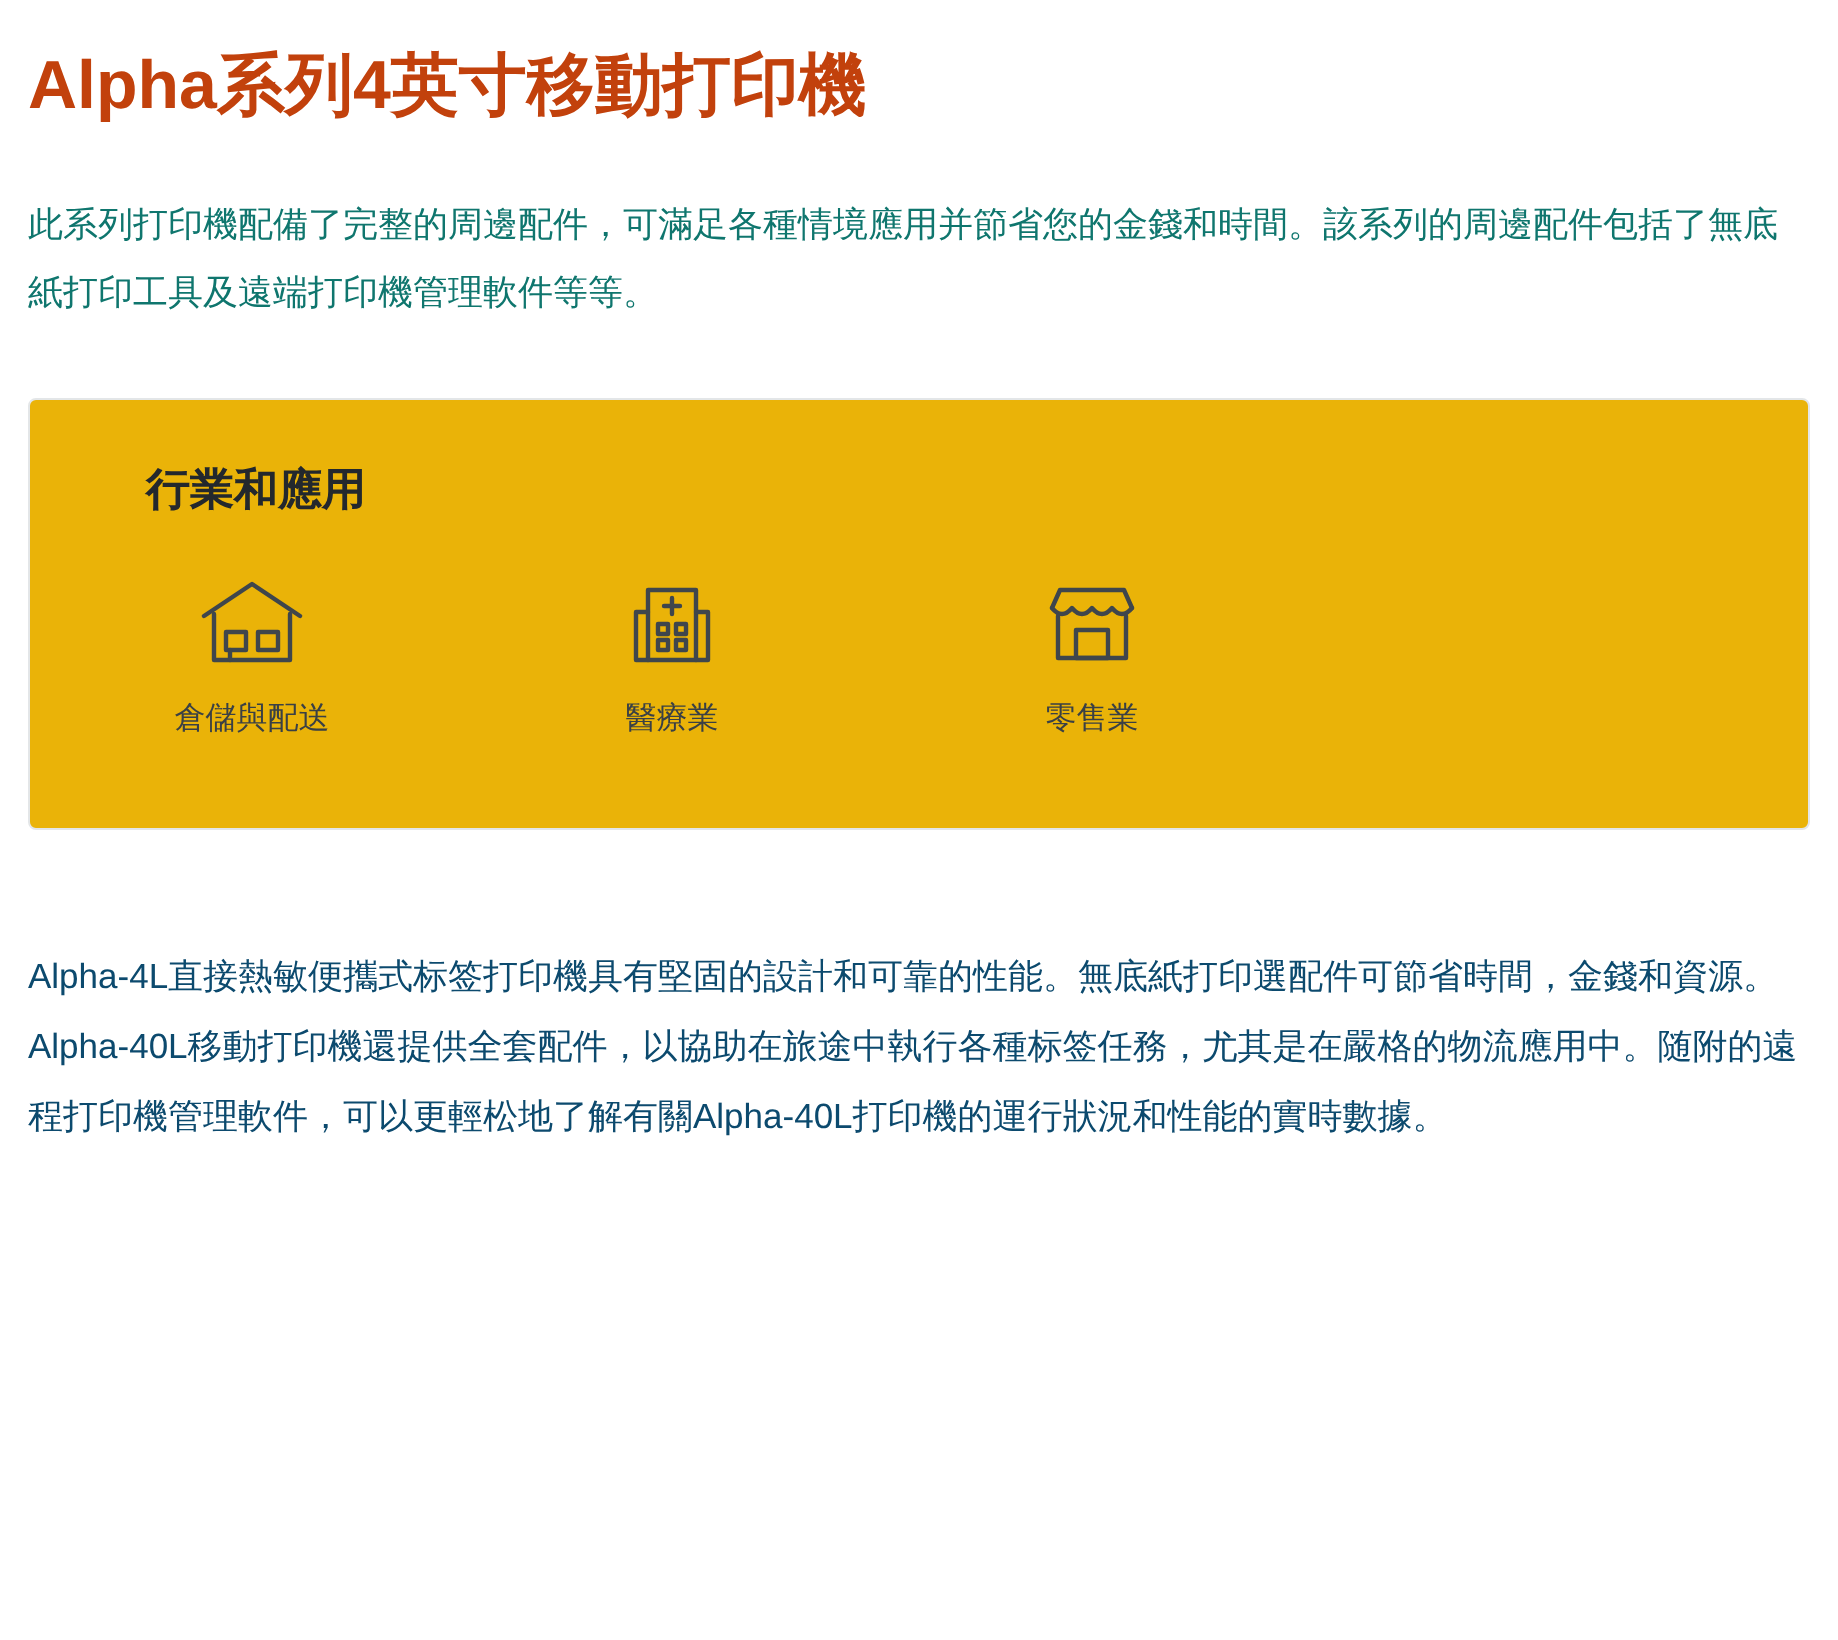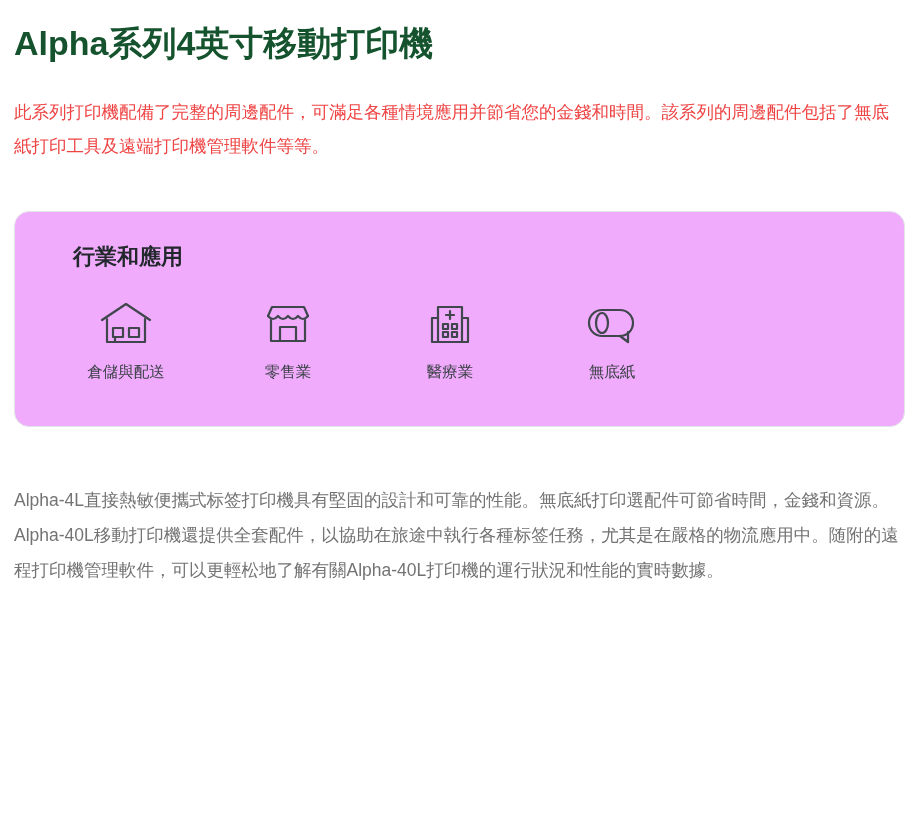--- a/index.html
+++ b/index.html
@@ -16,47 +16,48 @@
   }
   .page {
     width: 919px;
     box-sizing: border-box;
     padding: 22px 14px 0 14px;
   }
   .page-title {
     font-size: 34px;
     font-weight: bold;
     letter-spacing: 0px;
-    color: #14532d;
+    color: #c2410c;
     margin: 0 0 30px 0;
     line-height: 1.25;
   }
   .intro {
     font-size: 17.5px;
     line-height: 1.95;
-    color: #ef4444;
-    margin: 0 0 48px 0;
+    color: #0f766e;
+    margin: 0 0 36px 0;
     max-width: 895px;
   }
   .apps-card {
     border: 1px solid #e3e6e8;
-    border-radius: 15px;
+    border-radius: 4px;
     padding: 26px 30px 30px 30px;
     margin: 0 0 56px 0;
-    background: #f0abfc;
+    background: #eab308;
   }
   .apps-title {
     font-size: 22px;
     font-weight: bold;
     color: #23282d;
     margin: 4px 0 18px 28px;
   }
   .apps-grid {
     display: flex;
     flex-wrap: wrap;
+    gap: 48px;
   }
   .app-item {
     width: 162px;
     display: flex;
     flex-direction: column;
     align-items: center;
     margin-bottom: 14px;
   }
   .app-icon {
     height: 58px;
@@ -67,21 +68,21 @@
   .app-label {
     margin-top: 14px;
     font-size: 15.5px;
     color: #3a4045;
     text-align: center;
     line-height: 1.3;
   }
   .body-text {
     font-size: 17.5px;
     line-height: 2.0;
-    color: #737373;
+    color: #0c4a6e;
     margin: 0;
     max-width: 895px;
   }
   svg { display: block; }
 </style>
 </head>
 <body>
 
 <div class="page">
 
@@ -103,55 +104,45 @@
             <rect x="31" y="30" width="10" height="9"></rect>
             <path d="M17 44 V39"></path>
           </svg>
         </div>
         <div class="app-label">倉儲與配送</div>
       </div>
 
       <div class="app-item">
         <div class="app-icon">
           <svg width="56" height="50" viewBox="0 0 56 50" fill="none" stroke="#3f464c" stroke-width="2.2" stroke-linejoin="round" stroke-linecap="round">
-            <path d="M8 18 L12 9 H44 L48 18"></path>
-            <path d="M8 18 q5 6 10 0 q5 6 10 0 q5 6 10 0 q5 6 10 0"></path>
-            <path d="M11 22 V43 H45 V22"></path>
-            <rect x="20" y="29" width="16" height="14"></rect>
-          </svg>
-        </div>
-        <div class="app-label">零售業</div>
-      </div>
-
-      <div class="app-item">
-        <div class="app-icon">
-          <svg width="56" height="50" viewBox="0 0 56 50" fill="none" stroke="#3f464c" stroke-width="2.2" stroke-linejoin="round" stroke-linecap="round">
             <rect x="16" y="9" width="24" height="35"></rect>
             <path d="M28 13 V21 M24 17 H32"></path>
             <rect x="21" y="26" width="5" height="5"></rect>
             <rect x="30" y="26" width="5" height="5"></rect>
             <rect x="21" y="34" width="5" height="5"></rect>
             <rect x="30" y="34" width="5" height="5"></rect>
             <path d="M40 20 H46 V44 H40"></path>
             <path d="M16 20 H10 V44 H16"></path>
           </svg>
         </div>
         <div class="app-label">醫療業</div>
       </div>
 
       <div class="app-item">
         <div class="app-icon">
           <svg width="56" height="50" viewBox="0 0 56 50" fill="none" stroke="#3f464c" stroke-width="2.2" stroke-linejoin="round" stroke-linecap="round">
-            <path d="M18 12 H36 a9 9 0 0 1 0 26 H18 a9 9 0 0 1 0 -26 Z"></path>
-            <ellipse cx="18" cy="25" rx="6" ry="10"></ellipse>
-            <path d="M36 38 L44 44 L44 34"></path>
+            <path d="M8 18 L12 9 H44 L48 18"></path>
+            <path d="M8 18 q5 6 10 0 q5 6 10 0 q5 6 10 0 q5 6 10 0"></path>
+            <path d="M11 22 V43 H45 V22"></path>
+            <rect x="20" y="29" width="16" height="14"></rect>
           </svg>
         </div>
-        <div class="app-label">無底紙</div>
+        <div class="app-label">零售業</div>
       </div>
+
 
 
 
 
     </div>
   </section>
 
   <p class="body-text">Alpha-4L直接熱敏便攜式标签打印機具有堅固的設計和可靠的性能。無底紙打印選配件可節省時間，金錢和資源。 Alpha-40L移動打印機還提供全套配件，以協助在旅途中執行各種标签任務，尤其是在嚴格的物流應用中。随附的遠程打印機管理軟件，可以更輕松地了解有關Alpha-40L打印機的運行狀況和性能的實時數據。</p>
 
 </div>

